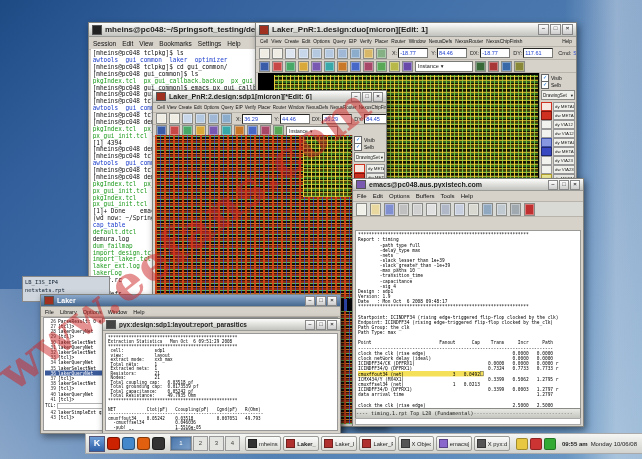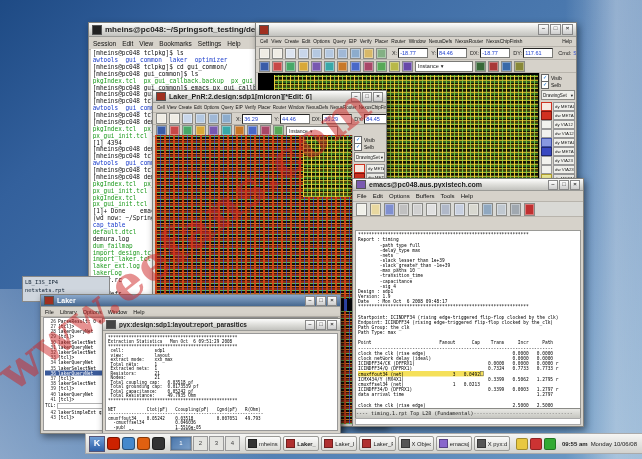--- a/index.html
+++ b/index.html
@@ -249,20 +249,21 @@
   <div class="tline k">[2] 4501</div>
 
   <div class="tline k">[mheins@pc048 demos]$</div>
 </div>
   </div>
 </div>
 
 <div class="win" style="left:255px;top:22px;width:320px;height:356px;z-index:2;">
   <div class="tbar">
     <span class="ticon" style="background:#a03020;"></span>
+    <span class="ttext">Laker_PnR:1.design:duo[micron][Edit: 1]</span>
     <span class="wbtns">
       <span class="wbtn">–</span>
       <span class="wbtn">□</span>
       <span class="wbtn">×</span>
     </span>
   </div>
   <div class="mbar tiny">
     <span style="display:flex;gap:3px;">
   <span class="mitem">Cell</span>
 

